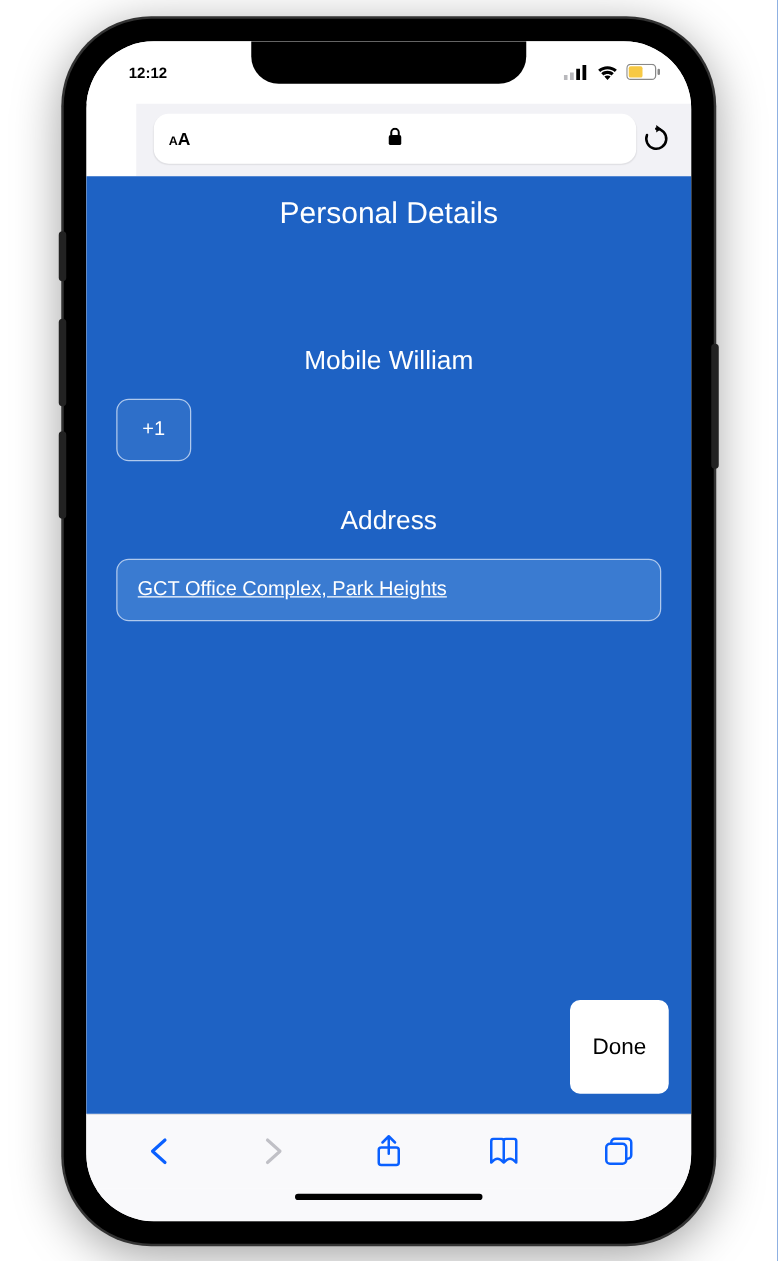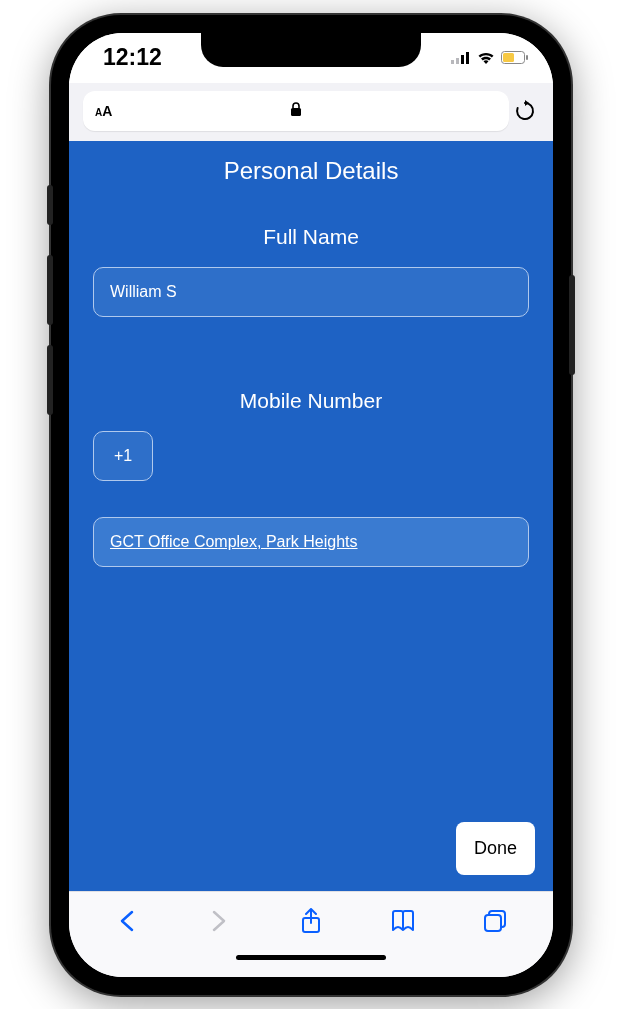--- a/index.html
+++ b/index.html
@@ -48,34 +48,35 @@
       background: #000;
       border-radius: 0 0 22px 22px;
       z-index: 10;
     }
     .status-bar {
       height: 50px;
       display: flex;
       justify-content: space-between;
       align-items: center;
       padding: 0 24px 0 34px;
-      font-size: 23px;
+      font-size: 12px;
       font-weight: 600;
       color: #000;
       background: #fff;
     }
     .status-right { display: flex; align-items: center; gap: 6px; }
     .signal-icon, .wifi-icon { display: inline-flex; }
     .battery-icon { display: inline-flex; align-items: center; }
     .browser-bar {
       background: #f2f2f6;
       padding: 8px 14px 10px;
       display: flex;
       align-items: center;
       gap: 2px;
+      margin-left: 40px;
     }
     .url-pill {
       flex: 1;
       background: #fff;
       border-radius: 12px;
       height: 40px;
       display: flex;
       align-items: center;
       justify-content: center;
       gap: 8px;
@@ -105,21 +106,21 @@
       padding: 16px 24px 0;
       display: flex;
       flex-direction: column;
       position: relative;
       overflow: hidden;
     }
     .page-title {
       text-align: center;
       font-size: 24px;
       font-weight: 500;
-      margin-bottom: 40px;
+      margin-bottom: 56px;
     }
     .field-group { margin-bottom: 36px; }
     .field-label {
       text-align: center;
       font-size: 21px;
       font-weight: 400;
       margin-bottom: 18px;
     }
     .field-input {
       width: 100%;
@@ -148,21 +149,21 @@
       text-decoration: underline;
     }
     .done-btn {
       position: absolute;
       right: 18px;
       bottom: 16px;
       background: #fff;
       color: #000;
       border: none;
       border-radius: 8px;
-      padding: 16px 18px;
+      padding: 27px 18px;
       font-size: 18px;
       font-weight: 500;
       font-family: inherit;
     }
     .bottom-toolbar {
       background: #f9f9fb;
       height: 60px;
       display: flex;
       align-items: center;
       justify-content: space-around;
@@ -241,36 +242,33 @@
         <svg width="22" height="22" viewBox="0 0 22 22">
             <path d="M11 3 a8 8 0 1 1 -7.4 5" fill="none" stroke="#000" stroke-width="2" stroke-linecap="round"></path>
             <path d="M11 0 L11 6 L15 3 Z" fill="#000"></path>
           </svg>
       </div>
     </div>
 
     <div class="content">
       <div class="page-title">Personal Details</div>
 
+
       <div class="field-group">
-        <div class="field-label">Full Name</div>
-        <input class="field-input" value="William S" style="">
       </div>
 
       <div class="field-group">
-      </div>
-
-      <div class="field-group">
-        <div class="field-label">Mobile Number</div>
+        <div class="field-label">Mobile William</div>
         <div class="field-row">
           <div class="country-code">+1</div>
         </div>
       </div>
 
       <div class="field-group">
+        <div class="field-label">Address</div>
         <input class="field-input address-field" value="GCT Office Complex, Park Heights" style="">
       </div>
 
       <button class="done-btn">Done</button>
     </div>
 
     <div class="bottom-toolbar">
       <div class="tb-btn">
         <svg width="16" height="22" viewBox="0 0 16 22">
             <path d="M13 2 L3 11 L13 20" fill="none" stroke="currentColor" stroke-width="2.5" stroke-linecap="round" stroke-linejoin="round"></path>

